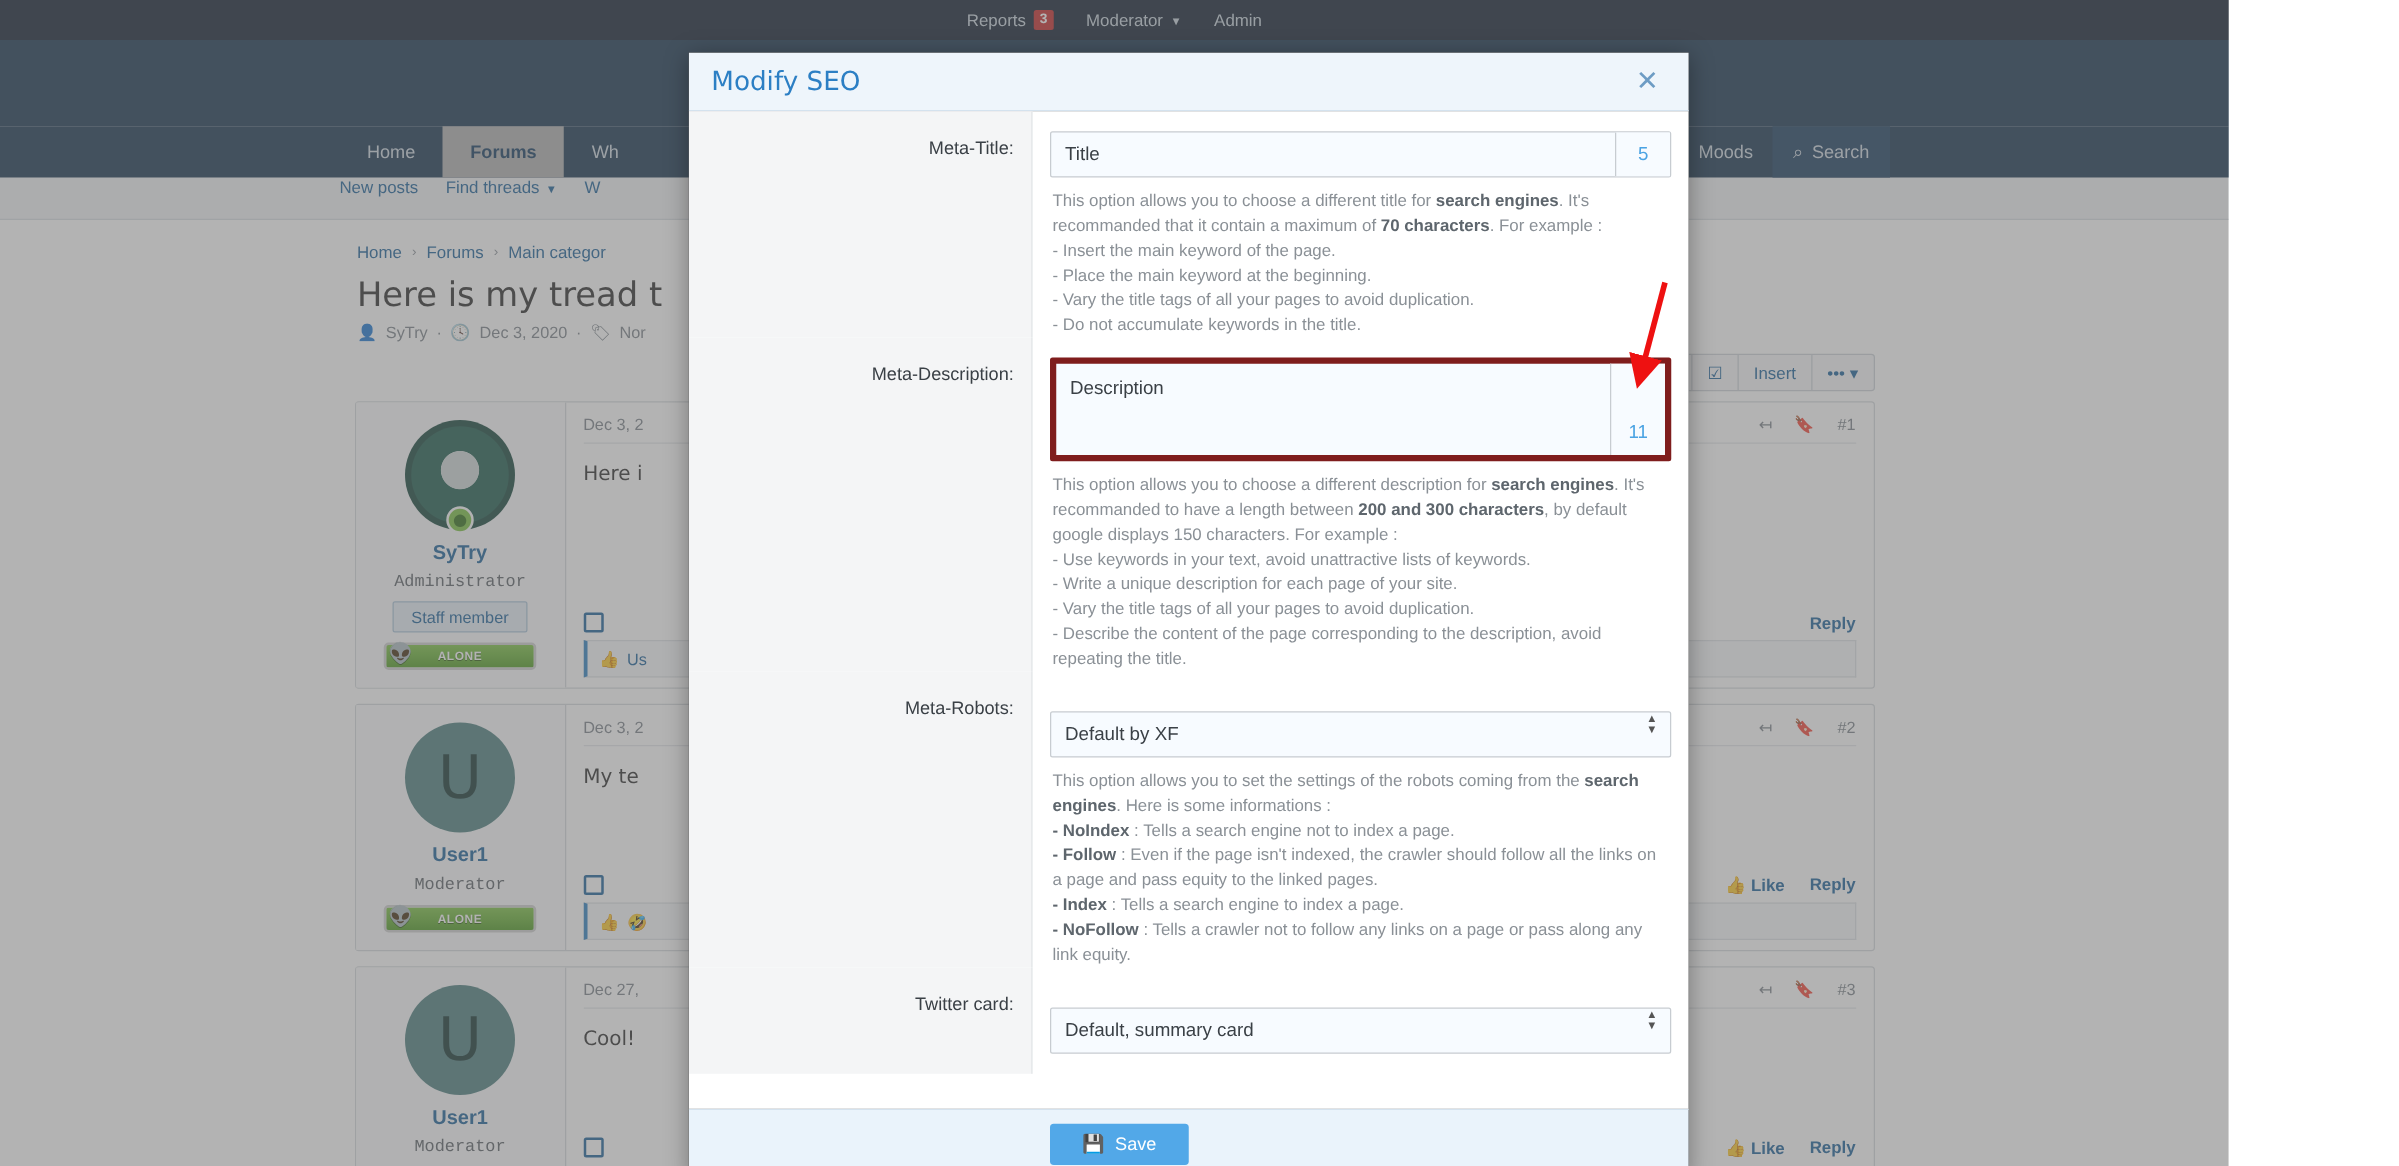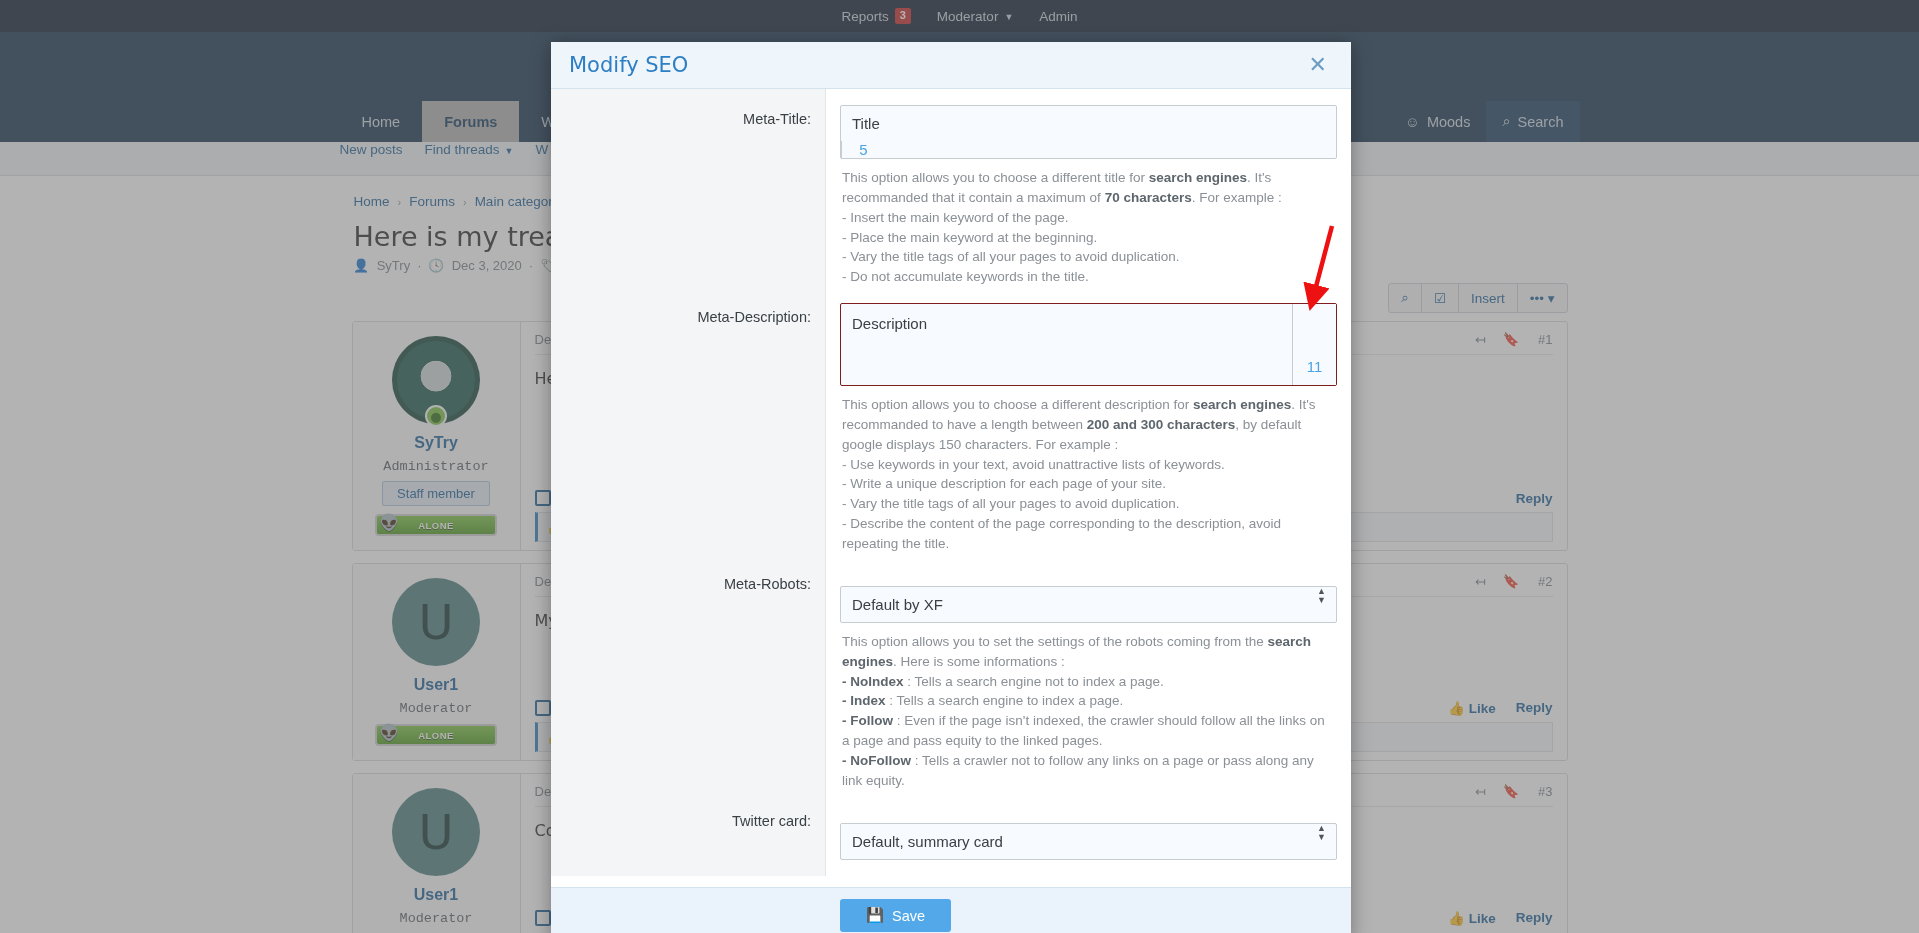--- a/index.html
+++ b/index.html
@@ -2,21 +2,21 @@
 <html><head>
 <meta charset="utf-8">
 <style>
   * { box-sizing: border-box; margin: 0; padding: 0; }
   html, body {
     width: 1919px; height: 933px;
     overflow: hidden;
     font-family: "Liberation Sans", sans-serif;
     background: #fff;
   }
-  #root { position: relative; width: 1919px; height: 933px; overflow: hidden; }
+  #root { position: relative; width: 1783px; height: 933px; overflow: hidden; }
 
   
   #page {
     position: absolute; inset: 0;
     background: #ffffff;
   }
   #page-dim {
     position: absolute; inset: 0;
     background: rgba(110,110,110,0.52);
     z-index: 50;
@@ -191,34 +191,34 @@
   .frow { display: flex; align-items: flex-start; }
   .flabel {
     width: 275px; min-height: 100%; background: #f4f5f6;
     border-right: 1px solid #e2e5e8;
     text-align: right; padding: 22px 14px 0 0;
     font-size: 14.5px; color: #3a4046; flex: 0 0 275px;
     align-self: stretch;
   }
   .fctl { flex: 1 1 auto; padding: 16px 14px 0 14px; }
 
-  .inputwrap { display: flex; border: 1px solid #c7ccd1; border-radius: 2px; background: #f7fbff; flex-direction: column; }
+  .inputwrap { display: flex; border: 1px solid #c7ccd1; border-radius: 2px; background: #f7fbff; }
   .inputwrap input {
     flex: 1; border: none; outline: none; background: transparent;
     padding: 9px 11px; font-size: 15px; color: #3a4046;
     font-family: "Liberation Sans", sans-serif;
   }
   .counter {
     border-left: 1px solid #c7ccd1; width: 44px;
     display: flex; align-items: center; justify-content: center;
     color: #4ba3e3; font-size: 15px; background: #f7fbff;
   }
   .counter.bottom { align-items: flex-end; padding-bottom: 10px; }
 
-  .tawrap { display: flex; border: 1px solid #7f1d1d; border-radius: 2px; background: #f7fbff; height: 83px;}
+  .tawrap { display: flex; border: 5px solid #7f1d1d; border-radius: 2px; background: #f7fbff; height: 83px;}
   .tawrap textarea {
     flex: 1; border: none; outline: none; background: transparent; resize: none;
     padding: 9px 11px; font-size: 15px; color: #3a4046;
     font-family: "Liberation Sans", sans-serif; line-height: 1.4;
   }
 
   .selwrap { position: relative; }
   .selwrap select {
     width: 100%; border: 1px solid #c7ccd1; border-radius: 2px; background: #f7fbff;
     padding: 9px 30px 9px 11px; font-size: 15px; color: #3a4046;
@@ -504,22 +504,22 @@
         <div class="fctl">
           <div class="selwrap">
             <select>
               <option>Default by XF</option>
             </select>
             <span class="arrows">▲<br>▼</span>
           </div>
           <div class="help">
             <span>This option allows you to set the settings of the robots coming from the </span><b>search engines</b><span>. Here is some informations :</span>
             <div class="li"><b>- NoIndex</b><span> : Tells a search engine not to index a page.</span></div>
+            <div class="li"><b>- Follow</b><span> : Even if the page isn't indexed, the crawler should follow all the links on a page and pass equity to the linked pages.</span></div>
             <div class="li"><b>- Index</b><span> : Tells a search engine to index a page.</span></div>
-            <div class="li"><b>- Follow</b><span> : Even if the page isn't indexed, the crawler should follow all the links on a page and pass equity to the linked pages.</span></div>
             <div class="li"><b>- NoFollow</b><span> : Tells a crawler not to follow any links on a page or pass along any link equity.</span></div>
           </div>
         </div>
       </div>
 
 
       <div class="frow">
         <div class="flabel">Twitter card:</div>
         <div class="fctl" style="padding-bottom:16px;">
           <div class="selwrap">

